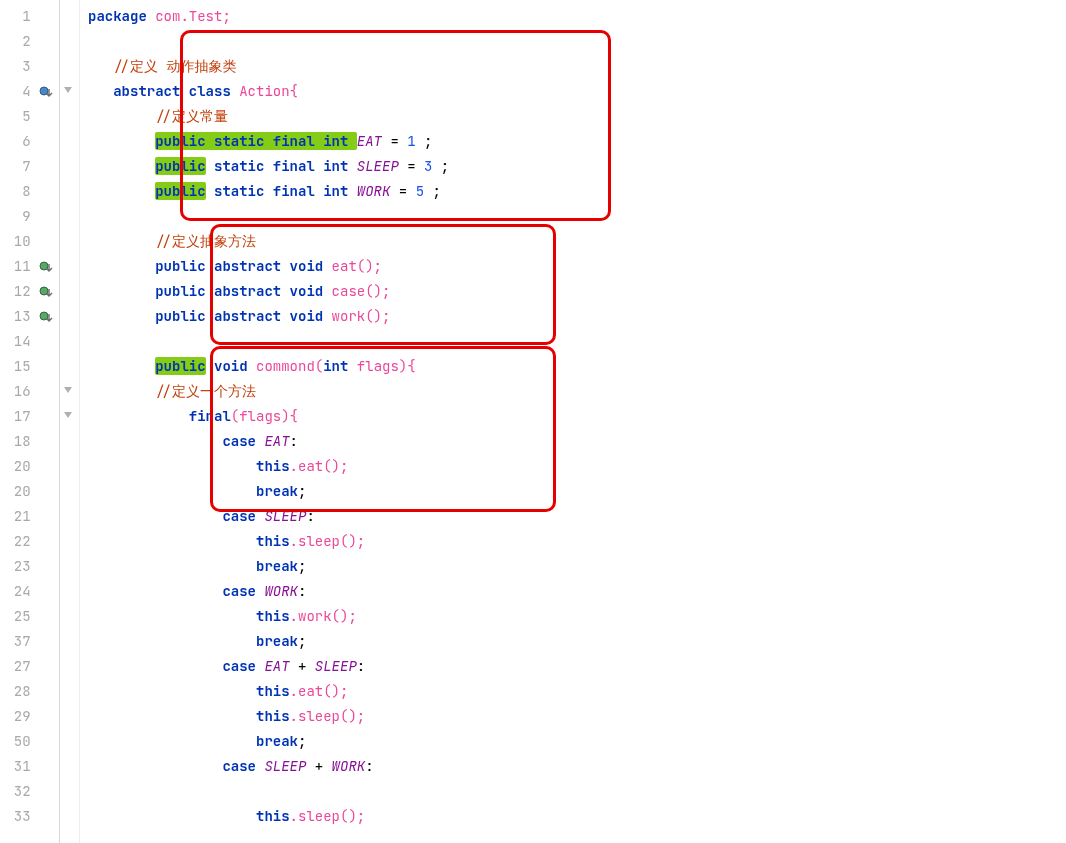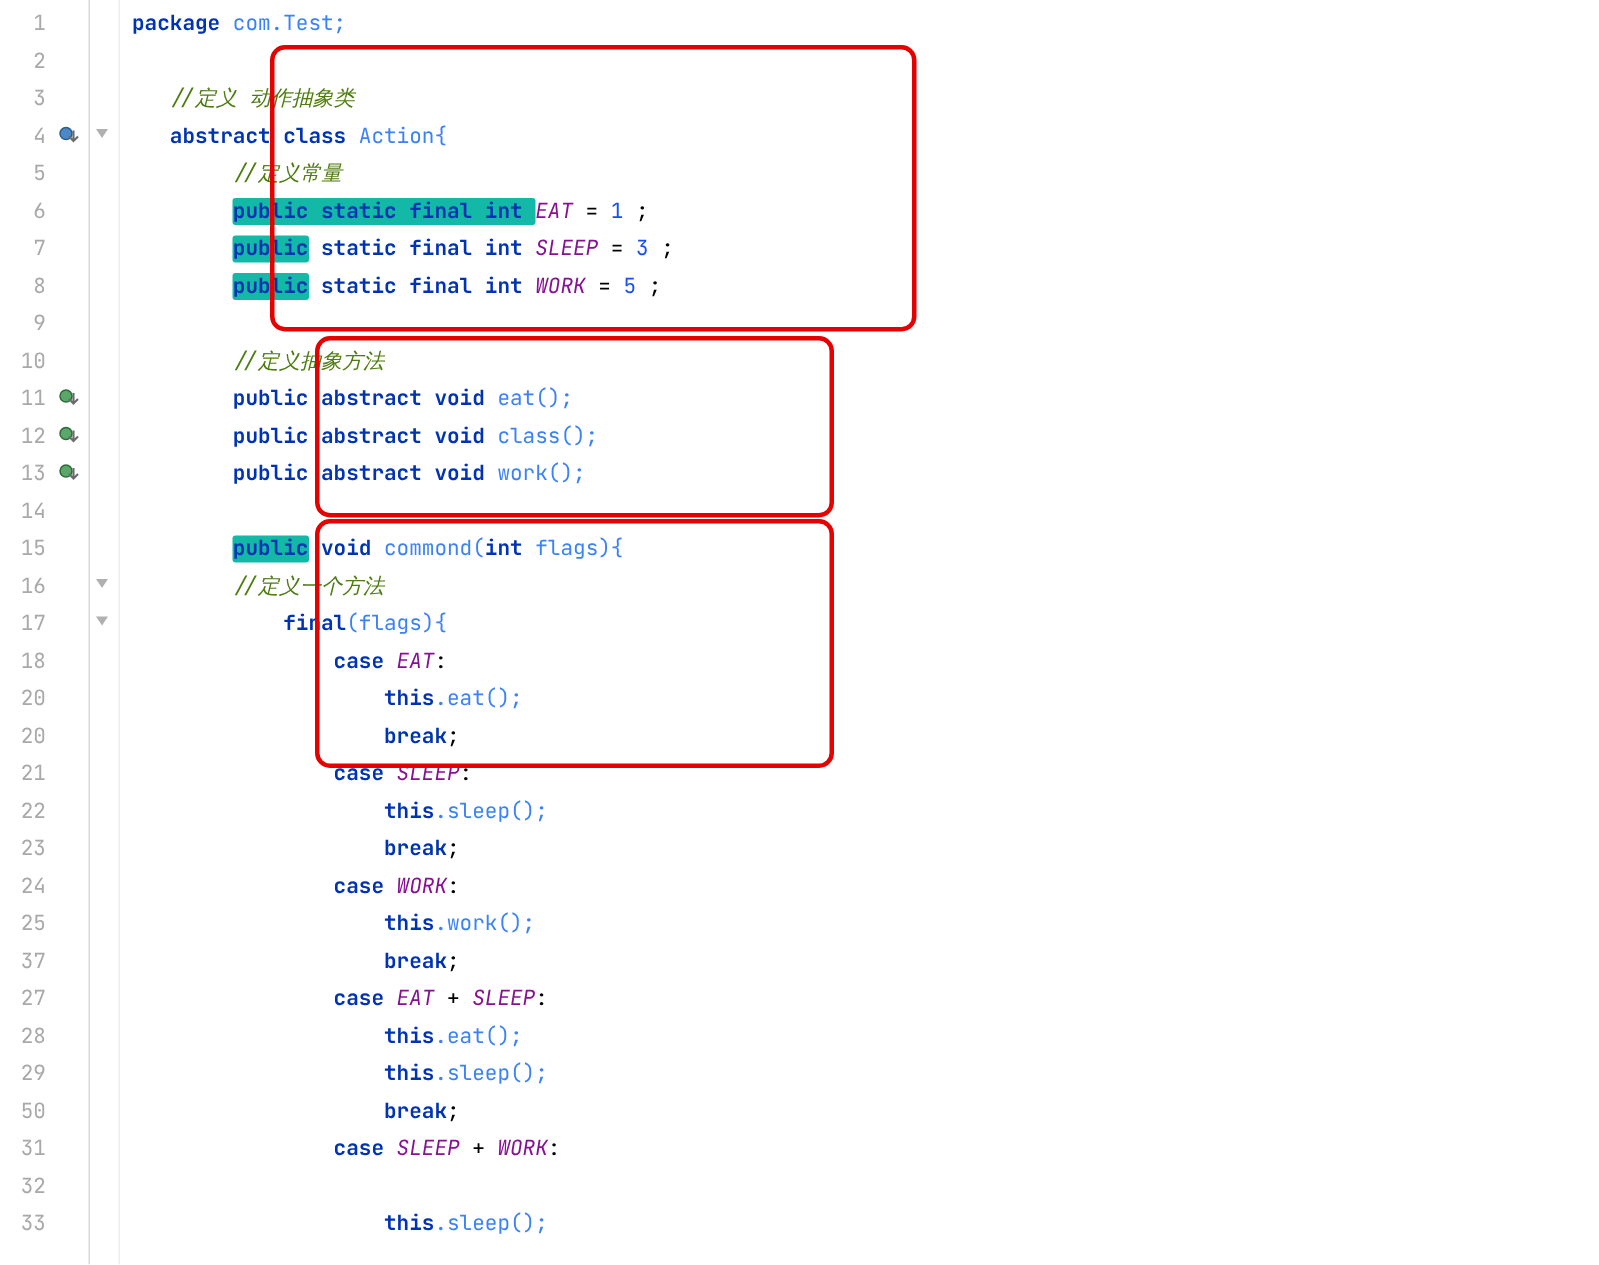--- a/index.html
+++ b/index.html
@@ -6,26 +6,26 @@
   .editor{display:flex;height:843px;width:1066px;}
   .gutter{flex:0 0 60px;background:#ffffff;border-right:1px solid #d8d8d8;padding-top:4px;box-sizing:border-box;}
   .gutter-extra{flex:0 0 20px;background:#ffffff;border-right:1px solid #eeeeee;padding-top:4px;box-sizing:border-box;position:relative;}
   .line{height:25px;line-height:25px;white-space:pre;}
   .gutter .line{text-align:right;padding-right:6px;color:#a9a9a9;font-family:inherit;}
   .gutter .ann{display:inline-block;vertical-align:middle;}
   .gutter .num{display:inline-block;width:26px;text-align:right;}
   .code{flex:1;padding-top:4px;overflow:hidden;position:relative;}
   .code .line{padding-left:8px;}
   .kw{color:#0033b3;font-weight:bold;}
-  .ident{color:#3b82f6;}
+  .ident{color:#ec4899;}
   .num-lit{color:#1750eb;}
   .const{color:#871094;font-style:italic;}
-  .comment{color:#4d7c0f;font-style:italic;}
+  .comment{color:#c2410c;}
   .punct{color:#000000;}
-  .hl-pub{background:#14b8a6;border-radius:2px;padding:0 0px;}
+  .hl-pub{background:#84cc16;border-radius:2px;padding:0 0px;}
   .box{position:absolute;border:3px solid #e60000;border-radius:10px;pointer-events:none;}
   .box1{left:100px;top:30px;width:425px;height:185px;}
   .box2{left:130px;top:224px;width:340px;height:115px;}
   .box3{left:130px;top:346px;width:340px;height:160px;}
   svg.ann-svg{vertical-align:middle;}
 </style>
 </head>
 <body>
 
 <div class="editor">
@@ -127,21 +127,21 @@
       <div class="line"></div>
       <div class="line"><span class="">   </span><span class="comment">//定义 动作抽象类</span></div>
       <div class="line"><span class="">   </span><span class="kw">abstract class </span><span class="ident">Action{</span></div>
       <div class="line"><span class="">        </span><span class="comment">//定义常量</span></div>
       <div class="line"><span class="">        </span><span class="kw"><span class="hl-pub">public static final int </span></span><span class="const">EAT</span><span class="punct"> = </span><span class="num-lit">1</span><span class="punct"> ;</span></div>
       <div class="line"><span class="">        </span><span class="kw"><span class="hl-pub">public</span></span><span class="kw"> static final int </span><span class="const">SLEEP</span><span class="punct"> = </span><span class="num-lit">3</span><span class="punct"> ;</span></div>
       <div class="line"><span class="">        </span><span class="kw"><span class="hl-pub">public</span></span><span class="kw"> static final int </span><span class="const">WORK</span><span class="punct"> = </span><span class="num-lit">5</span><span class="punct"> ;</span></div>
       <div class="line"></div>
       <div class="line"><span class="">        </span><span class="comment">//定义抽象方法</span></div>
       <div class="line"><span class="">        </span><span class="kw">public abstract void </span><span class="ident">eat();</span></div>
-      <div class="line"><span class="">        </span><span class="kw">public abstract void </span><span class="ident">class();</span></div>
+      <div class="line"><span class="">        </span><span class="kw">public abstract void </span><span class="ident">case();</span></div>
       <div class="line"><span class="">        </span><span class="kw">public abstract void </span><span class="ident">work();</span></div>
       <div class="line"></div>
       <div class="line"><span class="">        </span><span class="kw"><span class="hl-pub">public</span></span><span class="kw"> void </span><span class="ident">commond(</span><span class="kw">int </span><span class="ident">flags){</span></div>
       <div class="line"><span class="">        </span><span class="comment">//定义一个方法</span></div>
       <div class="line"><span class="">            </span><span class="kw">final</span><span class="ident">(flags){</span></div>
       <div class="line"><span class="">                </span><span class="kw">case </span><span class="const">EAT</span><span class="punct">:</span></div>
       <div class="line"><span class="">                    </span><span class="kw">this</span><span class="ident">.eat();</span></div>
       <div class="line"><span class="">                    </span><span class="kw">break</span><span class="punct">;</span></div>
       <div class="line"><span class="">                </span><span class="kw">case </span><span class="const">SLEEP</span><span class="punct">:</span></div>
       <div class="line"><span class="">                    </span><span class="kw">this</span><span class="ident">.sleep();</span></div>

